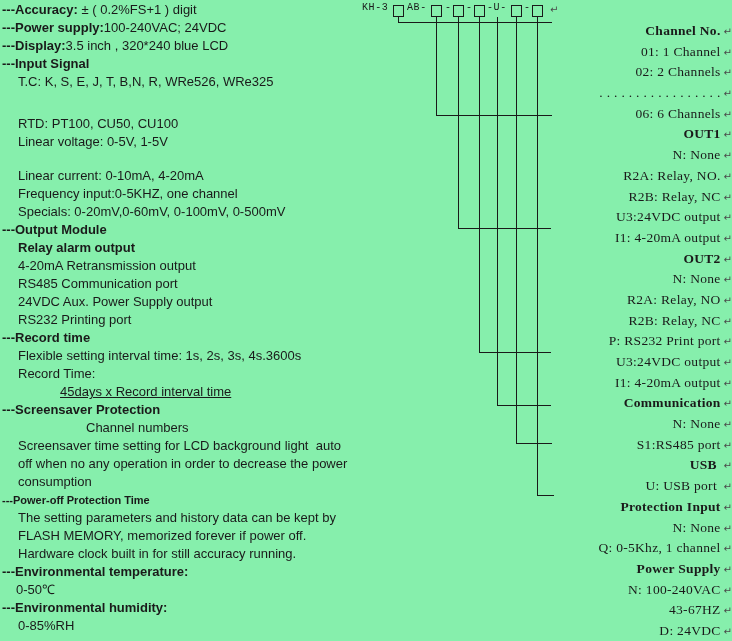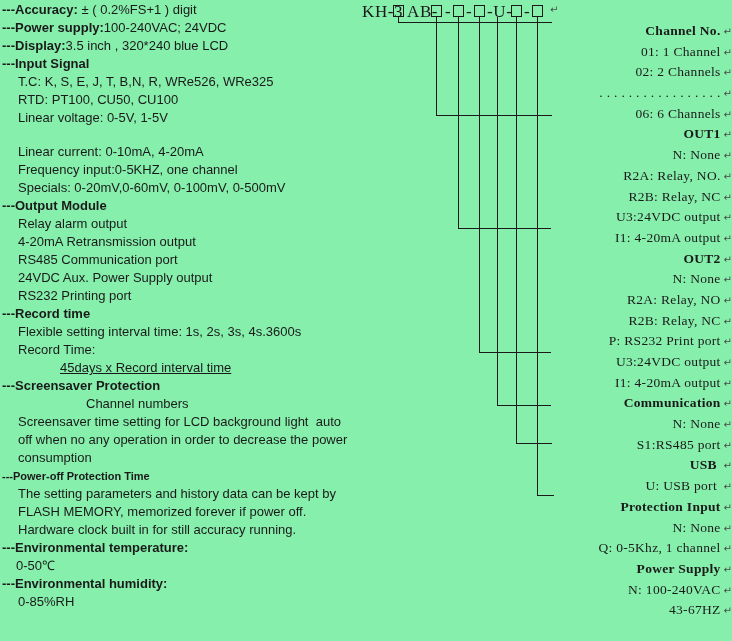--- a/index.html
+++ b/index.html
@@ -7,22 +7,22 @@
         color:#1a1a1a;}
   
   #left-col{position:absolute;left:2px;top:1px;width:380px;
             font-family:"Liberation Sans",sans-serif;font-size:13px;}
   .spec-line{height:18px;line-height:18px;white-space:pre;}
   .spec-line .b{font-weight:bold;}
   .spec-line.large{font-size:11px;}
   .u{text-decoration:underline;}
   
   #code-line{position:absolute;left:0;top:0;width:732px;height:20px;}
-  .code-text{position:absolute;top:2px;font-family:Liberation Serif, serif;
-             font-size:17px;letter-spacing:0.6px;white-space:pre;text-align:right;}
+  .code-text{position:absolute;top:2px;font-family:Liberation Mono, monospace;
+             font-size:10px;letter-spacing:0.6px;white-space:pre;text-align:right;}
   .code-box{position:absolute;top:5px;width:9px;height:10px;border:1px solid #1a1a1a;}
   
   .mark{font-family:"DejaVu Sans",sans-serif;font-size:10px;color:#4a4a4a;margin-left:3px;}
   .code-mark{position:absolute;top:4px;}
   
   #connectors{position:absolute;left:0;top:0;width:732px;height:641px;}
   #connectors polyline{fill:none;stroke:#1a1a1a;stroke-width:1;shape-rendering:crispEdges;}
   
   #right-col{position:absolute;left:556px;top:21px;width:176px;
              font-family:"Liberation Serif","DejaVu Serif",serif;font-size:13.5px;}
@@ -34,27 +34,27 @@
 <body>
 
 <div id="page">
 
   <div id="left-col">
       <div class="spec-line"><span class="b">---Accuracy:</span><span> ± ( 0.2%FS+1 ) digit</span></div>
       <div class="spec-line"><span class="b">---Power supply:</span><span>100-240VAC; 24VDC</span></div>
       <div class="spec-line"><span class="b">---Display:</span><span>3.5 inch , 320*240 blue LCD</span></div>
       <div class="spec-line"><span class="b">---Input Signal</span></div>
       <div class="spec-line" style="padding-left: 16px;"><span>T.C: K, S, E, J, T, B,N, R, WRe526, WRe325</span></div>
-      <div class="spec-line" style="padding-left: 16px;"><span>RTD: PT100, CU50, CU100</span></div>
+      <div class="spec-line" style="padding-left: 16px; margin-top: 24px;"><span>RTD: PT100, CU50, CU100</span></div>
       <div class="spec-line" style="padding-left: 16px;"><span>Linear voltage: 0-5V, 1-5V</span></div>
       <div class="spec-line" style="padding-left: 16px; margin-top: 16px;"><span>Linear current: 0-10mA, 4-20mA</span></div>
       <div class="spec-line" style="padding-left: 16px;"><span>Frequency input:0-5KHZ, one channel</span></div>
       <div class="spec-line" style="padding-left: 16px;"><span>Specials: 0-20mV,0-60mV, 0-100mV, 0-500mV</span></div>
       <div class="spec-line"><span class="b">---Output Module</span></div>
-      <div class="spec-line" style="padding-left: 16px;"><span>Relay alarm output</span></div>
+      <div class="spec-line" style="padding-left: 16px; font-weight: bold;"><span>Relay alarm output</span></div>
       <div class="spec-line" style="padding-left: 16px;"><span>4-20mA Retransmission output</span></div>
       <div class="spec-line" style="padding-left: 16px;"><span>RS485 Communication port</span></div>
       <div class="spec-line" style="padding-left: 16px;"><span>24VDC Aux. Power Supply output</span></div>
       <div class="spec-line" style="padding-left: 16px;"><span>RS232 Printing port</span></div>
       <div class="spec-line"><span class="b">---Record time</span></div>
       <div class="spec-line" style="padding-left: 16px;"><span>Flexible setting interval time: 1s, 2s, 3s, 4s.3600s</span></div>
       <div class="spec-line" style="padding-left: 16px;"><span>Record Time:</span></div>
       <div class="spec-line" style="padding-left: 58px;"><span class="u">45days x Record interval time</span></div>
       <div class="spec-line"><span class="b">---Screensaver Protection</span></div>
       <div class="spec-line" style="padding-left: 84px;"><span>Channel numbers</span></div>
@@ -120,15 +120,16 @@
       <div class="opt-row"><span class="t">N: None</span><span class="mark">↵</span></div>
       <div class="opt-row"><span class="t">S1:RS485 port</span><span class="mark">↵</span></div>
       <div class="opt-row bold"><span class="t">USB </span><span class="mark">↵</span></div>
       <div class="opt-row"><span class="t">U: USB port </span><span class="mark">↵</span></div>
       <div class="opt-row bold"><span class="t">Protection Input</span><span class="mark">↵</span></div>
       <div class="opt-row"><span class="t">N: None</span><span class="mark">↵</span></div>
       <div class="opt-row"><span class="t">Q: 0-5Khz, 1 channel</span><span class="mark">↵</span></div>
       <div class="opt-row bold"><span class="t">Power Supply</span><span class="mark">↵</span></div>
       <div class="opt-row"><span class="t">N: 100-240VAC</span><span class="mark">↵</span></div>
       <div class="opt-row" style="padding-left: 26px;"><span class="t">43-67HZ</span><span class="mark">↵</span></div>
+      <div class="opt-row"><span class="t">D: 24VDC</span><span class="mark">↵</span></div>
     </div>
 
 </div>
 
 </body></html>

